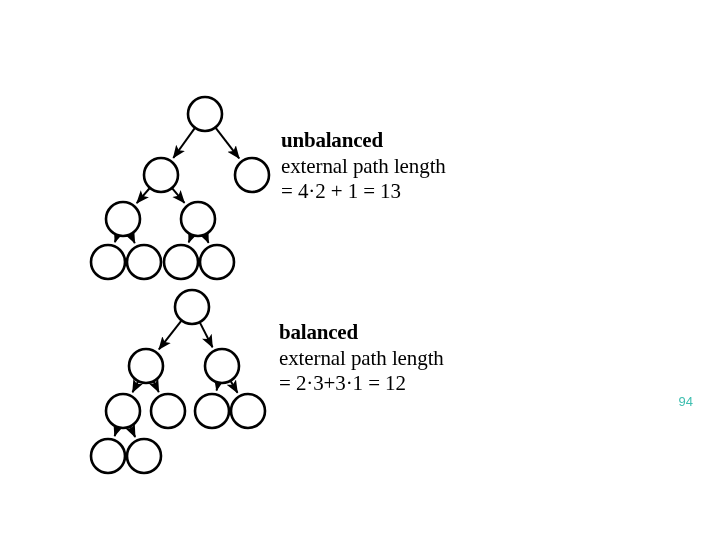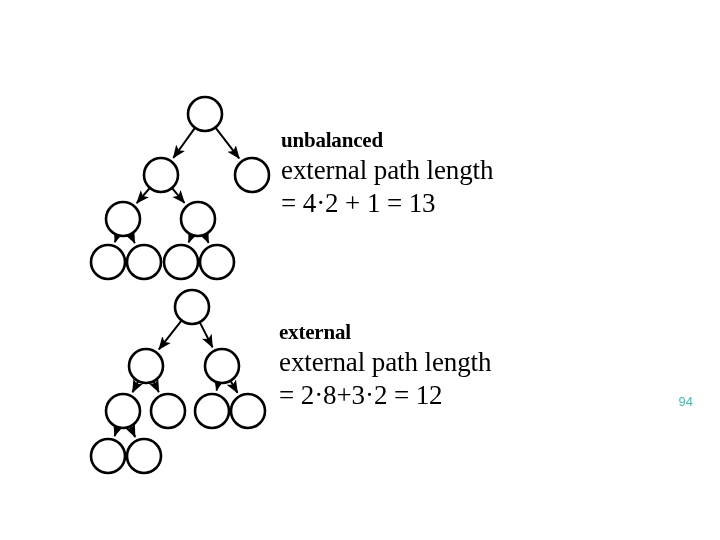--- a/index.html
+++ b/index.html
@@ -37,21 +37,21 @@
     white-space: nowrap;
   }
   .caption .title {
     font-weight: bold;
     font-size: 21px;
     letter-spacing: -0.2px;
     display: block;
   }
   .caption .line {
     font-weight: normal;
-    font-size: 27px;
+    font-size: 21px;
     letter-spacing: -0.1px;
     display: block;
   }
   #caption-unbalanced {
     left: 281px;
     top: 128px;
   }
   #caption-balanced {
     left: 279px;
     top: 320px;
@@ -120,20 +120,20 @@
       </g>
   </svg>
 
   <div class="caption" id="caption-unbalanced">
     <span class="title">unbalanced</span>
     <span class="line">external path length</span>
     <span class="line">= 4·2 + 1 = 13</span>
   </div>
 
   <div class="caption" id="caption-balanced">
-    <span class="title">external</span>
+    <span class="title">balanced</span>
     <span class="line">external path length</span>
-    <span class="line">= 2·8+3·2 = 12</span>
+    <span class="line">= 2·3+3·1 = 12</span>
   </div>
 
   <div id="page-number">94</div>
 
 </div>
 
 </body></html>

